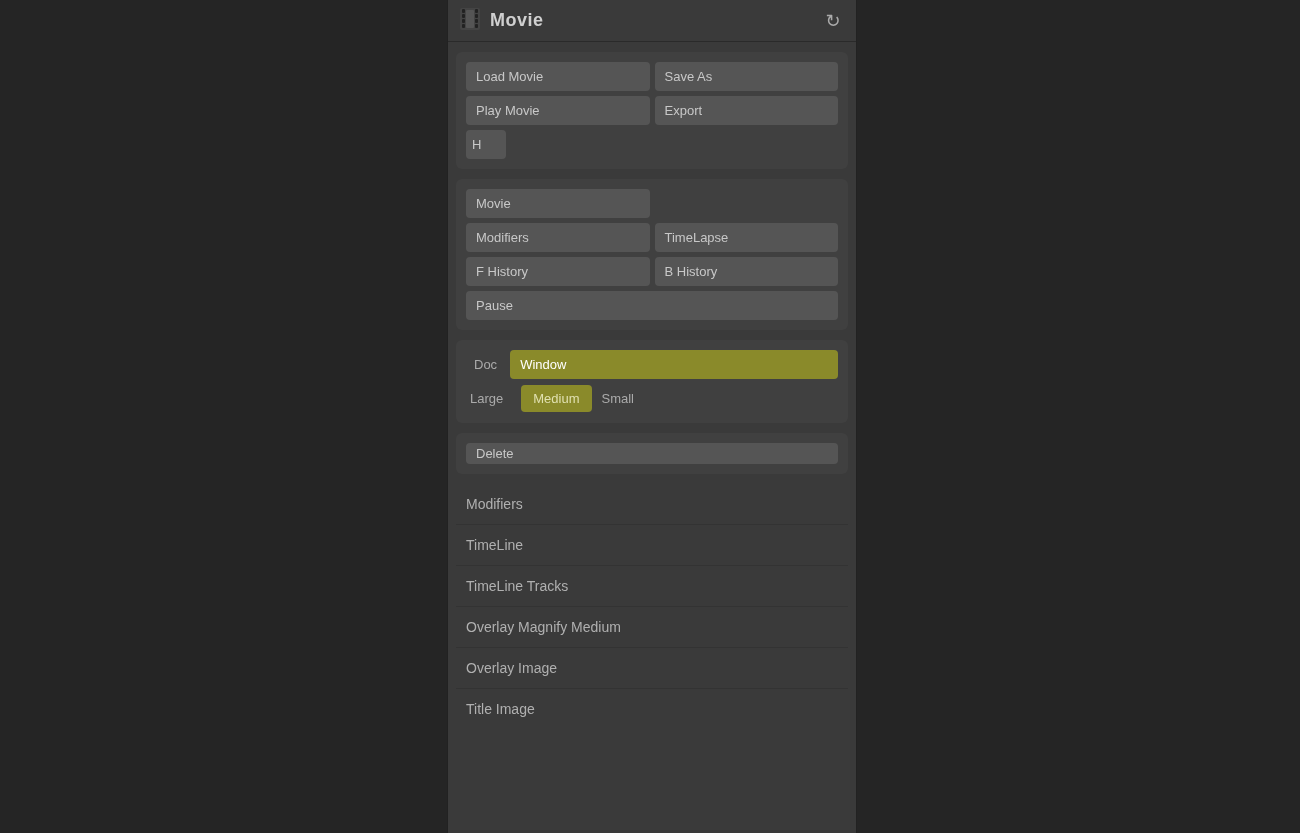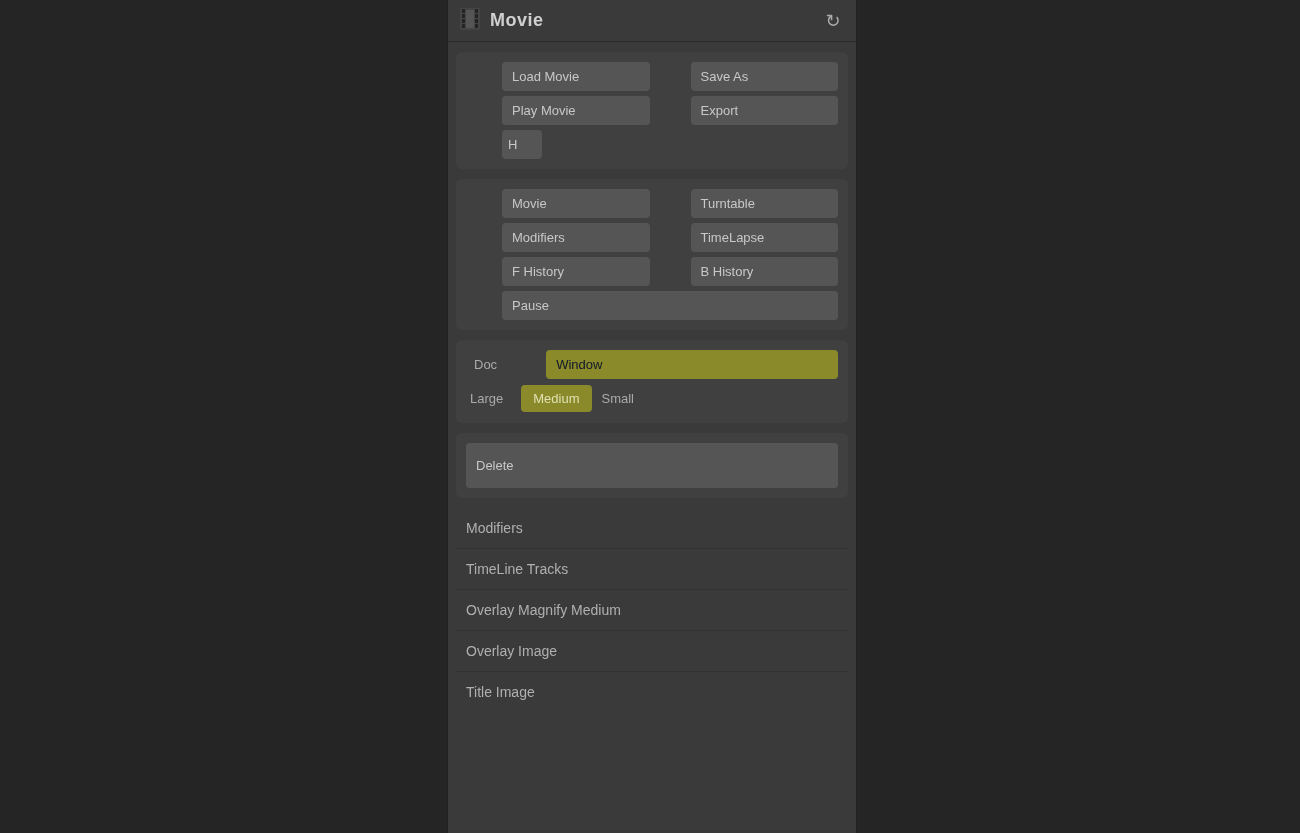--- a/index.html
+++ b/index.html
@@ -94,26 +94,25 @@
       background-color: #555;
       color: #c8c8c8;
       border: none;
       border-radius: 4px;
       padding: 7px 10px;
       cursor: pointer;
       font-size: 13px;
       text-align: left;
       white-space: nowrap;
       overflow: hidden;
-      margin-left: 36px;
     }
 
     .btn-active {
       background-color: #8a8a2a;
-      color: #0f172a;
+      color: #ffffff;
     }
 
     
     .size-row {
       display: flex;
       align-items: center;
       gap: 6px;
       margin-top: 5px;
     }
 
@@ -138,21 +137,21 @@
       background-color: #8a8a2a;
       color: #e0e0b0;
     }
 
     
     .btn-delete {
       background-color: #555;
       color: #c8c8c8;
       border: none;
       border-radius: 4px;
-      padding: 15px 10px;
+      padding: 3px 10px;
       cursor: pointer;
       font-size: 13px;
       text-align: left;
       width: 100%;
     }
 
     
     .section-list {
       margin: 0 8px;
     }
@@ -239,21 +238,20 @@
       <div class="btn-grid-2">
         <button class="btn">Play Movie</button>
         <button class="btn">Export</button>
         <button class="btn" style="grid-column: auto; max-width: 40px; padding: 7px 6px;">H</button>
       </div>
     </div>
 
     <div class="section">
       <div class="btn-grid-2">
         <button class="btn">Movie</button>
-        <button class="btn">Turntable</button>
       </div>
       <div class="btn-grid-2">
         <button class="btn">Modifiers</button>
         <button class="btn">TimeLapse</button>
       </div>
       <div class="btn-grid-2">
         <button class="btn">F History</button>
         <button class="btn">B History</button>
       </div>
       <div class="btn-grid-2">
@@ -272,20 +270,21 @@
         <span class="size-label">Small</span>
       </div>
     </div>
 
     <div class="section">
       <button class="btn-delete">Delete</button>
     </div>
 
     <div class="section-list">
       <div class="section-item">Modifiers</div>
+      <div class="section-item">TimeLine</div>
       <div class="section-item">TimeLine Tracks</div>
       <div class="section-item">Overlay Magnify Medium</div>
       <div class="section-item">Overlay Image</div>
       <div class="section-item">Title Image</div>
     </div>
 
   </div>
 </div>
 
 </body></html>

